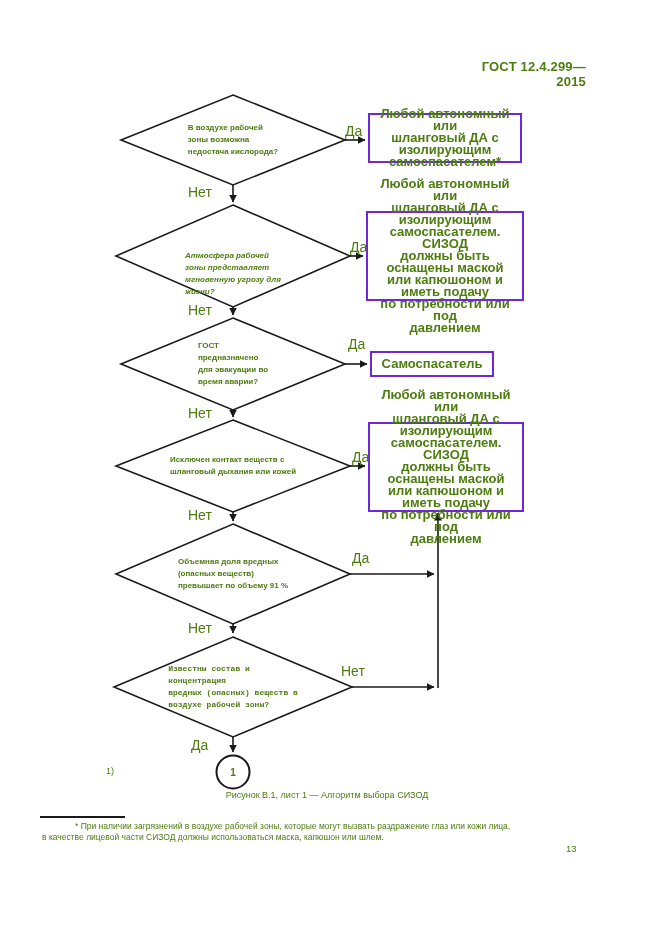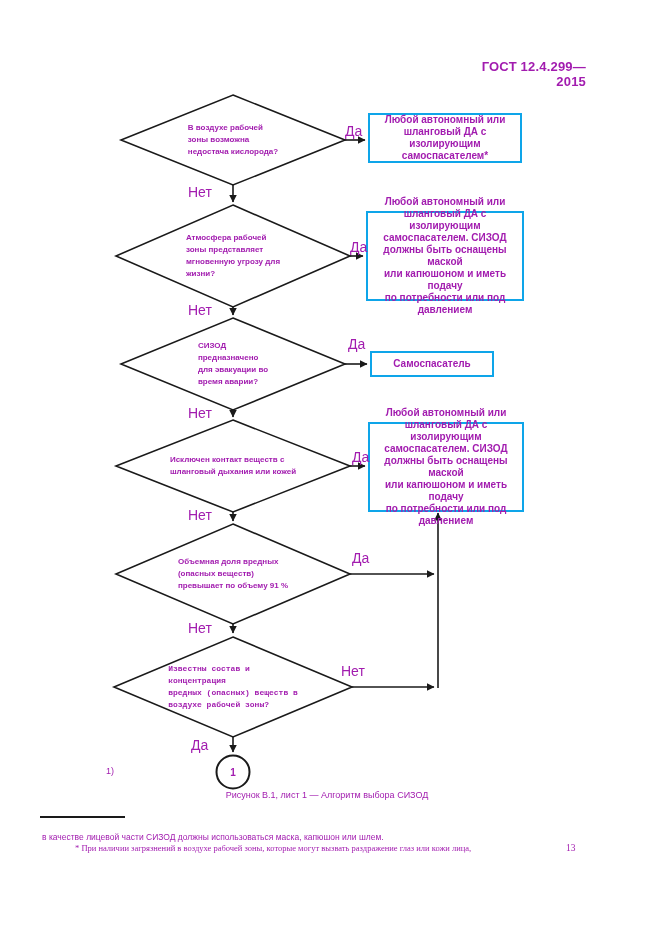--- a/index.html
+++ b/index.html
@@ -1,30 +1,30 @@
 <!DOCTYPE html>
 <html lang="ru"><head>
 <meta charset="utf-8">
 <style>
   html,body{margin:0;padding:0;background:#ffffff;}
   #page{
     position:relative;width:661px;height:935px;background:#ffffff;
-    font-family:"Liberation Sans",sans-serif;color:#a21caf;overflow:hidden;
+    font-family:"Liberation Sans",sans-serif;color:#4d7c0f;overflow:hidden;
   }
   .abs{position:absolute;}
   .pre{white-space:pre-line;}
   .header{font-weight:bold;font-size:13px;letter-spacing:.2px;}
   .node-text{
     display:flex;align-items:center;justify-content:center;text-align:left;
     font-size:8px;font-weight:bold;line-height:12px;
   }
   .action-box{
-    border:2px solid #0ea5e9;background:#ffffff;box-sizing:border-box;
+    border:2px solid #6d28d9;background:#ffffff;box-sizing:border-box;
     display:flex;align-items:center;justify-content:center;text-align:center;
-    font-size:10px;font-weight:bold;line-height:12px;padding:4px;
+    font-size:13px;font-weight:bold;line-height:12px;padding:4px;
   }
   .edge-label{font-size:14px;font-weight:normal;}
   .caption{font-size:9px;text-align:center;}
   .footnote{font-size:8.5px;line-height:11px;}
   .pagenum{font-size:9.5px;}
   .noteref{font-size:9px;}
   .circle-num{
     display:flex;align-items:center;justify-content:center;
     font-size:10px;font-weight:bold;
   }
@@ -66,25 +66,25 @@
     <line x1="352" y1="687" x2="434" y2="687" stroke="#1a1a1a" stroke-width="1.6" marker-end="url(#arr)"></line>
 
     <line x1="438" y1="688" x2="438" y2="513" stroke="#1a1a1a" stroke-width="1.6" marker-end="url(#arr)"></line>
 
     <circle cx="233" cy="772" r="16.5" fill="#fff" stroke="#1a1a1a" stroke-width="2"></circle>
   </svg>
 
   <div class="abs node-text pre" style="left:133px;top:100px;width:200px;height:80px;">В воздухе рабочей
 зоны возможна
 недостача кислорода?</div>
-  <div class="abs node-text pre" style="left:133px;top:210px;width:200px;height:92px;">Атмосфера рабочей
+  <div class="abs node-text pre" style="left:133px;top:228px;width:200px;height:92px;font-style:italic;">Атмосфера рабочей
 зоны представляет
 мгновенную угрозу для
 жизни?</div>
-  <div class="abs node-text pre" style="left:133px;top:322px;width:200px;height:84px;">СИЗОД
+  <div class="abs node-text pre" style="left:133px;top:322px;width:200px;height:84px;">ГОСТ
 предназначено
 для эвакуации во
 время аварии?</div>
   <div class="abs node-text pre" style="left:123px;top:424px;width:220px;height:84px;">Исключен контакт веществ с
 шланговый дыхания или кожей</div>
   <div class="abs node-text pre" style="left:123px;top:528px;width:220px;height:92px;">Объемная доля вредных
 (опасных веществ)
 превышает по объему 91 %</div>
   <div class="abs node-text pre" style="left:123px;top:641px;width:220px;height:92px;font-family:Liberation Mono, monospace;">Известны состав и
 концентрация
@@ -124,18 +124,18 @@
   <div class="abs edge-label" style="left:191px;top:737px;">Да</div>
 
   <div class="abs circle-num" style="left:217px;top:756px;width:32px;height:32px;">1</div>
 
   <div class="abs noteref" style="left:106px;top:766px;">1)</div>
 
   <div class="abs caption" style="left:107px;top:790px;width:440px;">Рисунок В.1, лист 1 — Алгоритм выбора СИЗОД</div>
 
   <div class="abs" style="left:40px;top:816px;width:85px;height:2px;background:#1a1a1a;"></div>
 
-  <div class="abs footnote" style="left:42px;top:843px;width:585px;padding-left:33px;box-sizing:border-box;font-family:Liberation Serif, serif;">* При наличии загрязнений в воздухе рабочей зоны, которые могут вызвать раздражение глаз или кожи лица,</div>
+  <div class="abs footnote" style="left:42px;top:821px;width:585px;padding-left:33px;box-sizing:border-box;">* При наличии загрязнений в воздухе рабочей зоны, которые могут вызвать раздражение глаз или кожи лица,</div>
   <div class="abs footnote" style="left:42px;top:832px;width:585px;">в качестве лицевой части СИЗОД должны использоваться маска, капюшон или шлем.</div>
 
-  <div class="abs pagenum" style="left:566px;top:843px;font-family:Liberation Serif, serif;">13</div>
+  <div class="abs pagenum" style="left:566px;top:843px;">13</div>
 
 </div>
 
 </body></html>

